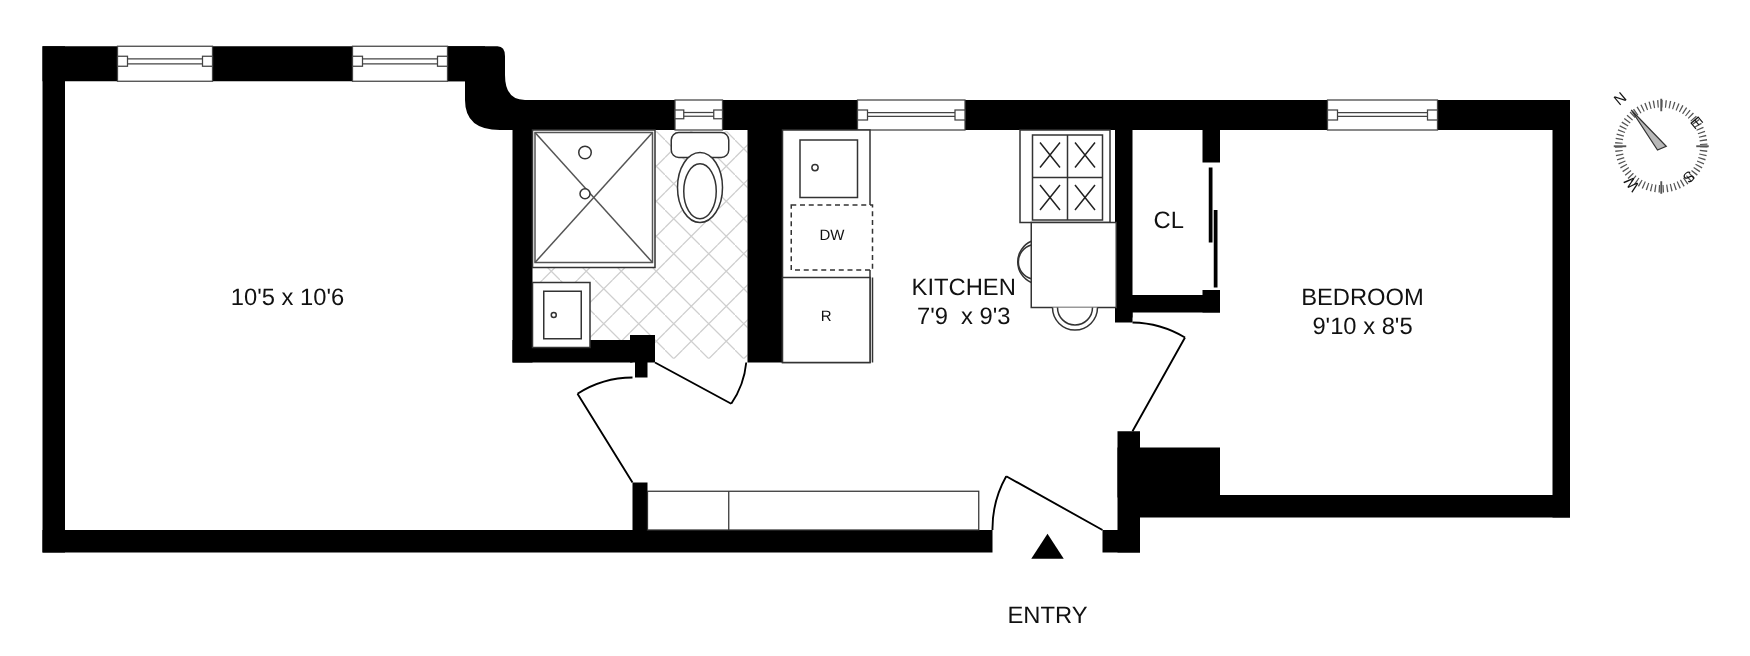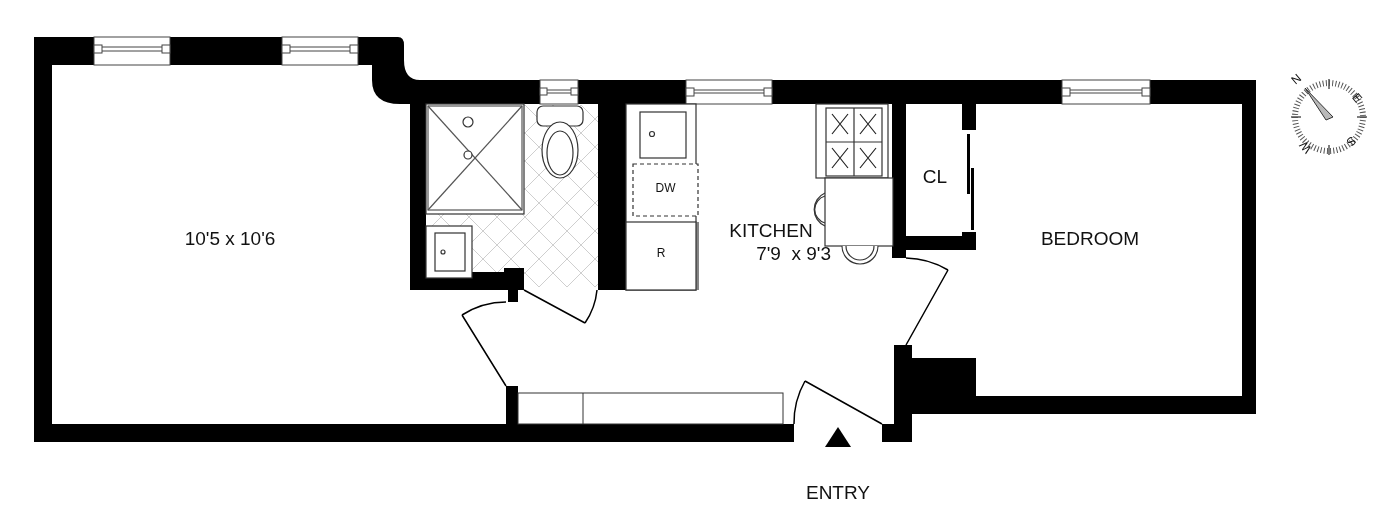--- a/index.html
+++ b/index.html
@@ -165,23 +165,24 @@
 <div class="lbl" style="left:1292px;top:72px;font-size:12px;transform:rotate(-40deg);">N</div>
 <div class="lbl" style="left:1353px;top:91px;font-size:12px;transform:rotate(50deg);">E</div>
 <div class="lbl" style="left:1347px;top:134px;font-size:12px;transform:rotate(140deg);">S</div>
 <div class="lbl" style="left:1300px;top:140px;font-size:12px;transform:rotate(-130deg);">W</div>
 
 <div class="lbl" style="left:130px;top:228px;width:200px;">
   <div class="room-dim">10'5 x 10'6</div>
 </div>
 <div class="lbl" style="left:698px;top:220px;width:120px;margin-left:13px;">
   <div class="room-name">KITCHEN</div>
-  <div class="room-dim" style="white-space:pre;text-align:right;">7'9  x 9'3</div>
+  <div class="room-dim" style="white-space:pre;">7'9  x 9'3</div>
 </div>
 <div class="lbl" style="left:1010px;top:228px;width:160px;">
   <div class="room-name">BEDROOM</div>
+  <div class="room-dim">9'10 x 8'5</div>
 </div>
 
 <div class="lbl fix" style="left:633px;top:181px;width:65px;">DW</div>
 <div class="lbl fix" style="left:626px;top:246px;width:70px;">R</div>
 <div class="lbl" style="left:906px;top:166px;width:58px;font-size:19px;">CL</div>
 
 <div class="lbl entry" style="left:788px;top:482px;width:100px;">ENTRY</div>
 
 </body></html>

